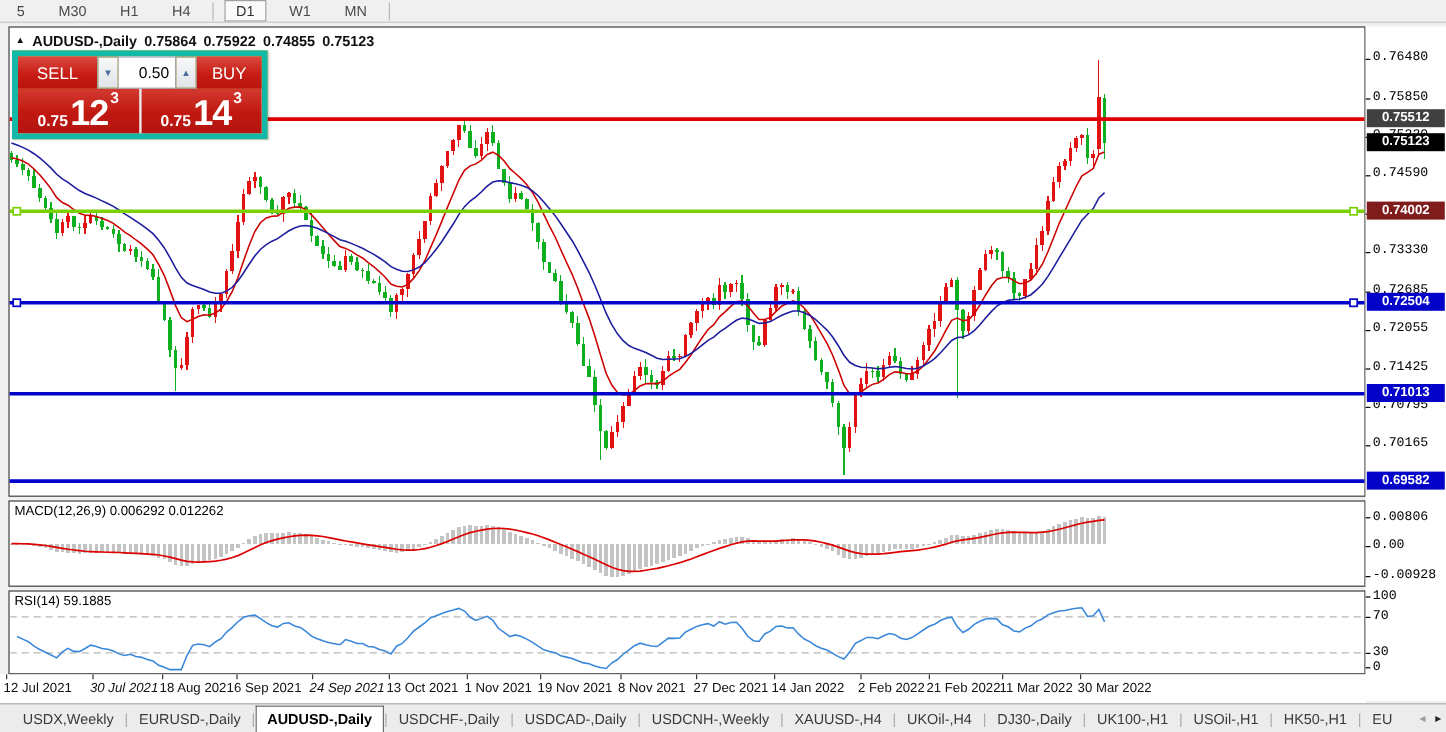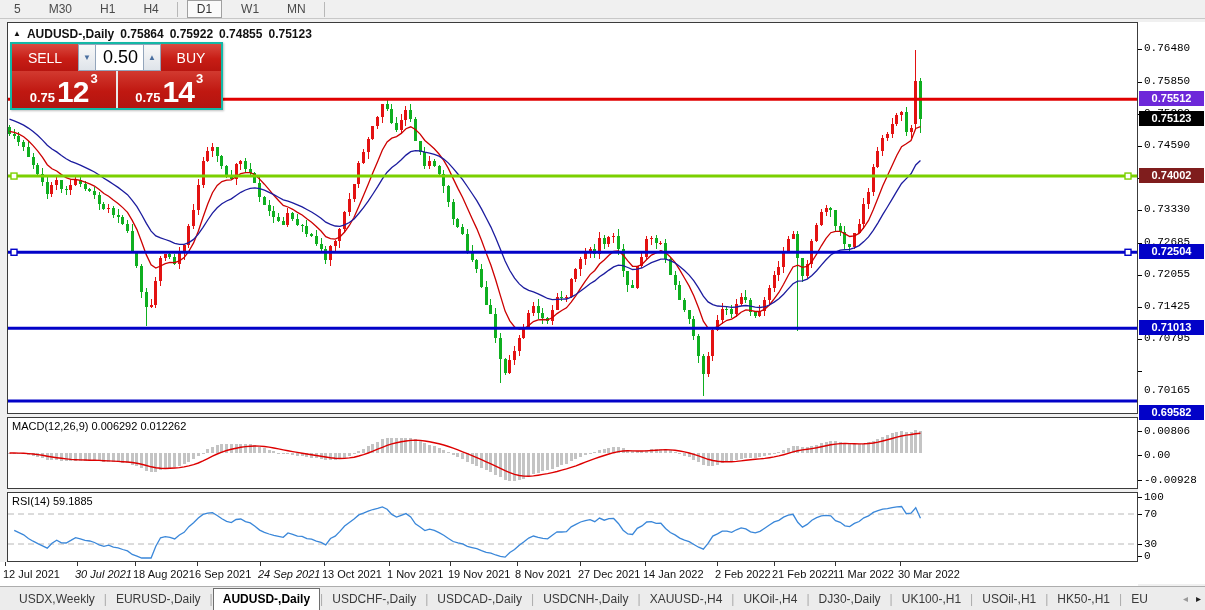--- a/index.html
+++ b/index.html
@@ -20,29 +20,29 @@
 
   svg.overlay { position:absolute; left:0; top:0; width:1205px; height:610px; z-index:5; pointer-events:none; }
 
   
   .chart-header { position:absolute; left:13px; top:27px; z-index:8; font-size:12px; font-weight:600;
     color:#111; display:flex; align-items:center; gap:6px; }
   .collapse-tri { font-size:8px; position:relative; top:-1px; }
 
   
   .trade-panel { position:absolute; left:10px; top:42px; width:213px; z-index:10;
-    border:2px solid #14b8a6; background:#eab308; box-shadow:1px 1px 2px rgba(0,0,0,.25); }
+    border:5px solid #14b8a6; background:#eab308; box-shadow:1px 1px 2px rgba(0,0,0,.25); }
   .tp-row1 { display:flex; height:27px; align-items:stretch; }
   .btn-red { background:linear-gradient(180deg,#da4a40 0%,#c71d15 55%,#b8150f 100%);
     color:#fff; font-size:14px; display:flex; align-items:center; justify-content:center; cursor:pointer; }
   .sell-btn { width:66px; } .buy-btn { flex:1; }
   .spin-btn { width:18px; background:linear-gradient(180deg,#f8f8f8,#dfe4ea); border:1px solid #93a5bb;
     color:#4a6f9f; font-size:8px; display:flex; align-items:center; justify-content:center; cursor:pointer; }
   .lot-input { width:47px; border:1px solid #93a5bb; border-left:none; border-right:none;
-    font-size:18px; text-align:right; padding-right:5px; color:#000; background:#fff;
+    font-size:13px; text-align:right; padding-right:5px; color:#000; background:#fff;
     font-family:"Liberation Sans",sans-serif; }
   .tp-row2 { display:flex; height:37px; gap:2px; background:#e9e9e9; }
   .price-box { flex:1; background:linear-gradient(180deg,#d23a30 0%,#c01811 55%,#b31410 100%);
     color:#fff; display:flex; align-items:flex-end; justify-content:center; padding-bottom:3px; cursor:pointer; }
   .pb-base { font-size:13px; font-weight:bold; margin-right:2px; }
   .pb-big  { font-size:30px; font-weight:bold; line-height:26px; letter-spacing:-1px; }
   .pb-sup  { font-size:13px; font-weight:bold; align-self:flex-start; margin-left:2px; }
 
   
   .tick-label { position:absolute; left:1144px; font-size:11px; color:#000; z-index:6;font-family:Liberation Mono, monospace; }
@@ -725,21 +725,21 @@
     <div class="tab">USDX,Weekly</div>
     <span class="tab-sep">|</span>
     <div class="tab">EURUSD-,Daily</div>
     <span class="tab-sep">|</span>
     <div class="tab active">AUDUSD-,Daily</div>
     <span class="tab-sep">|</span>
     <div class="tab">USDCHF-,Daily</div>
     <span class="tab-sep">|</span>
     <div class="tab">USDCAD-,Daily</div>
     <span class="tab-sep">|</span>
-    <div class="tab">USDCNH-,Daily</div>
+    <div class="tab">USDCNH-,Weekly</div>
     <span class="tab-sep">|</span>
     <div class="tab">XAUUSD-,H4</div>
     <span class="tab-sep">|</span>
     <div class="tab">UKOil-,H4</div>
     <span class="tab-sep">|</span>
     <div class="tab">DJ30-,Daily</div>
     <span class="tab-sep">|</span>
     <div class="tab">UK100-,H1</div>
     <span class="tab-sep">|</span>
     <div class="tab">USOil-,H1</div>
@@ -767,27 +767,27 @@
 <div class="tick-label" style="top: 203px;">0.73330</div>
 <div class="tick-dash" style="top: 243px;"></div>
 <div class="tick-label" style="top: 236px;">0.72685</div>
 <div class="tick-dash" style="top: 275px;"></div>
 <div class="tick-label" style="top: 268px;">0.72055</div>
 <div class="tick-dash" style="top: 307px;"></div>
 <div class="tick-label" style="top: 300px;">0.71425</div>
 <div class="tick-dash" style="top: 339px;"></div>
 <div class="tick-label" style="top: 332px;">0.70795</div>
 <div class="tick-dash" style="top: 371px;"></div>
-<div class="tick-label" style="top: 384px; text-align: right;">0.70165</div>
-<div class="badge" style="top: 91px; background: #6d28d9; color: rgb(255, 255, 255);">0.75512</div>
+<div class="tick-label" style="top: 364px; text-align: right;">0.70165</div>
+<div class="badge" style="top: 91px; background: #404040; color: rgb(255, 255, 255);">0.75512</div>
 <div class="badge" style="top: 111px; background: rgb(0, 0, 0); color: rgb(255, 255, 255);">0.75123</div>
 <div class="badge" style="top: 168px; background: #7f1d1d; color: rgb(255, 255, 255);">0.74002</div>
 <div class="badge" style="top: 244px; background: rgb(2, 2, 200); color: rgb(255, 255, 255);">0.72504</div>
 <div class="badge" style="top: 320px; background: rgb(2, 2, 200); color: rgb(255, 255, 255);">0.71013</div>
-<div class="badge" style="top: 405px; background: rgb(2, 2, 200); color: rgb(255, 255, 255);">0.69582</div>
+<div class="badge" style="top: 393px; background: rgb(2, 2, 200); color: rgb(255, 255, 255);">0.69582</div>
 <div class="tick-dash" style="top: 431px;"></div>
 <div class="tick-label" style="top: 425px;">0.00806</div>
 <div class="tick-dash" style="top: 455px;"></div>
 <div class="tick-label" style="top: 449px;">0.00</div>
 <div class="tick-dash" style="top: 480px;"></div>
 <div class="tick-label" style="top: 474px;">-0.00928</div>
 <div class="tick-dash" style="top: 497px;"></div>
 <div class="tick-label" style="top: 491px;">100</div>
 <div class="tick-dash" style="top: 514px;"></div>
 <div class="tick-label" style="top: 508px;">70</div>

